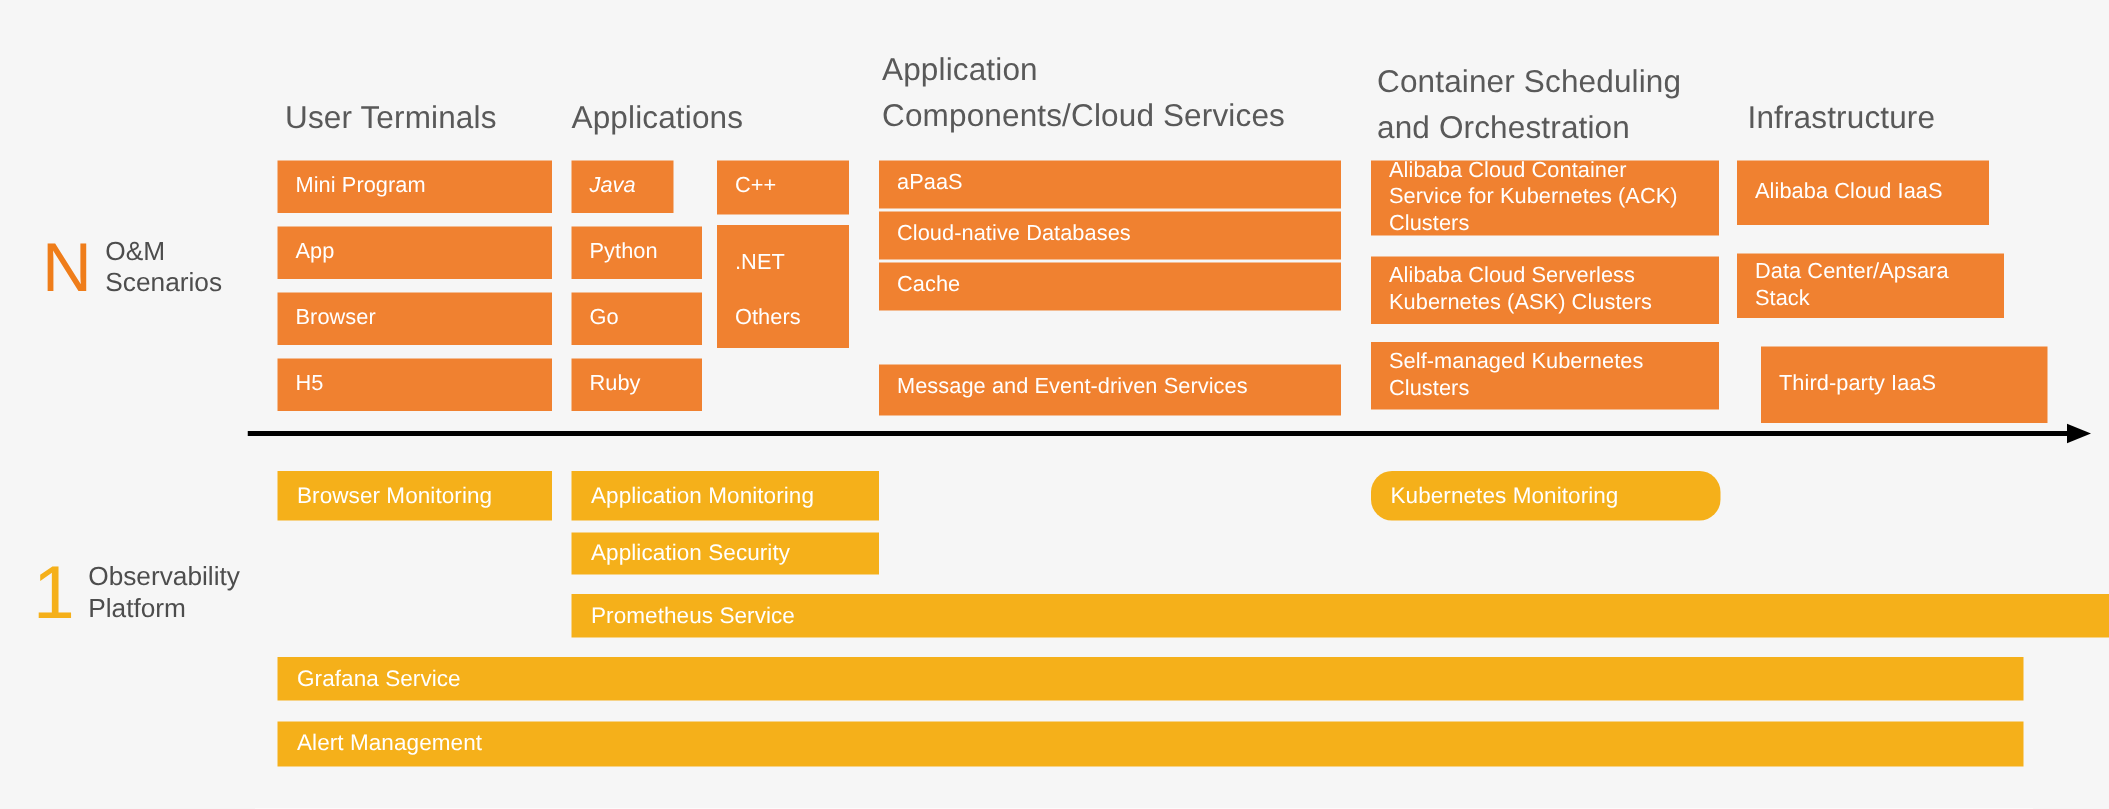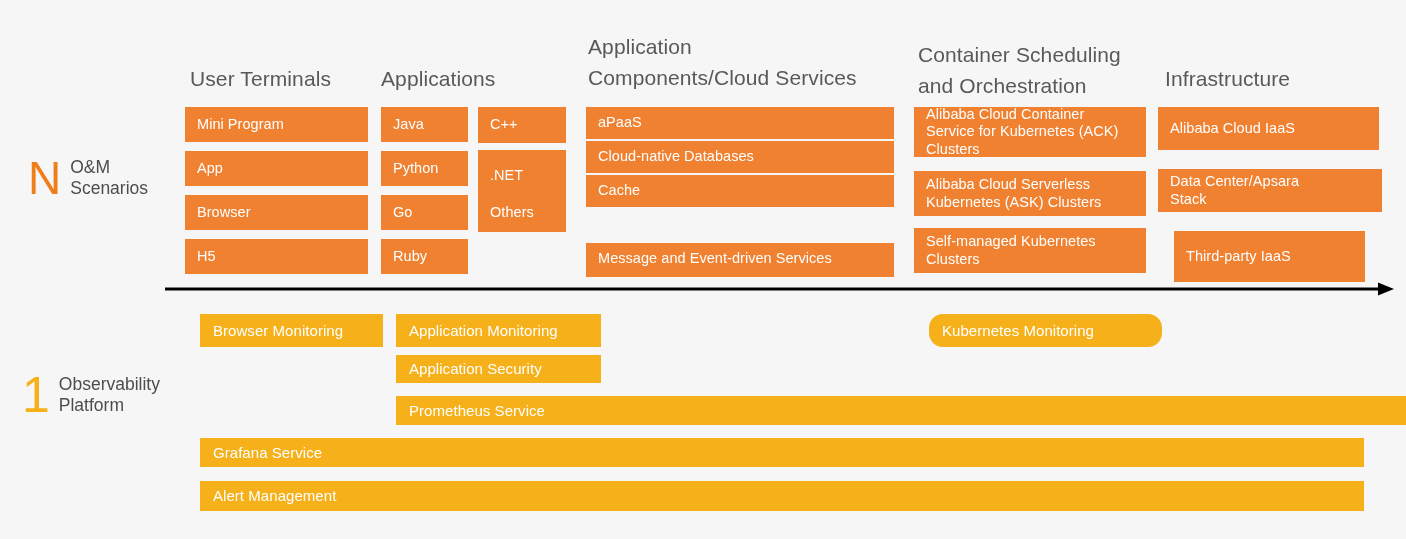--- a/index.html
+++ b/index.html
@@ -54,21 +54,20 @@
     position: absolute;
     background: #f5b01a;
     color: #ffffff;
     font-size: 15px;
     line-height: 18px;
     box-sizing: border-box;
     padding: 0 13px;
     display: flex;
     align-items: center;
     letter-spacing: 0.05px;
-    margin-left: 15px;
   }
 
   
   .side-label {
     position: absolute;
     display: flex;
     align-items: center;
   }
   .side-glyph {
     font-size: 50px;
@@ -124,21 +123,21 @@
   <div class="box" style="left:185px; top:151px; width:183px; height:35px;">
     <span class="txt">App</span>
   </div>
   <div class="box" style="left:185px; top:195px; width:183px; height:35px;">
     <span class="txt">Browser</span>
   </div>
   <div class="box" style="left:185px; top:239px; width:183px; height:35px;">
     <span class="txt">H5</span>
   </div>
 
-  <div class="box" style="left:381px; top:107px; width:87px; height:35px;">
+  <div class="box" style="left:381px; top:107px; width:68px; height:35px;font-style:italic;">
     <span class="txt">Java</span>
   </div>
   <div class="box" style="left:381px; top:151px; width:87px; height:35px;">
     <span class="txt">Python</span>
   </div>
   <div class="box" style="left:381px; top:239px; width:87px; height:35px;">
     <span class="txt">Ruby</span>
   </div>
   <div class="box" style="left:381px; top:195px; width:87px; height:35px;">
     <span class="txt">Go</span>
@@ -177,24 +176,24 @@
   </div>
   <div class="box multi" style="left:914px; top:171px; width:232px; height:45px;">
     <span class="txt">Alibaba Cloud Serverless
 Kubernetes (ASK) Clusters</span>
   </div>
   <div class="box multi" style="left:914px; top:228px; width:232px; height:45px;">
     <span class="txt">Self-managed Kubernetes
 Clusters</span>
   </div>
 
-  <div class="box multi" style="left:1158px; top:107px; width:221px; height:43px;">
+  <div class="box multi" style="left:1158px; top:107px; width:168px; height:43px;">
     <span class="txt">Alibaba Cloud IaaS</span>
   </div>
-  <div class="box multi" style="left:1158px; top:169px; width:224px; height:43px;">
+  <div class="box multi" style="left:1158px; top:169px; width:178px; height:43px;">
     <span class="txt">Data Center/Apsara
 Stack</span>
   </div>
   <div class="box multi" style="left:1174px; top:231px; width:191px; height:51px;">
     <span class="txt">Third-party IaaS</span>
   </div>
 
   <svg id="divider-arrow" viewBox="0 0 1229 16">
     <line x1="0" y1="8" x2="1215" y2="8" stroke="#000000" stroke-width="3.2"></line>
     <polygon points="1213,1.5 1229,8 1213,14.5" fill="#000000"></polygon>

